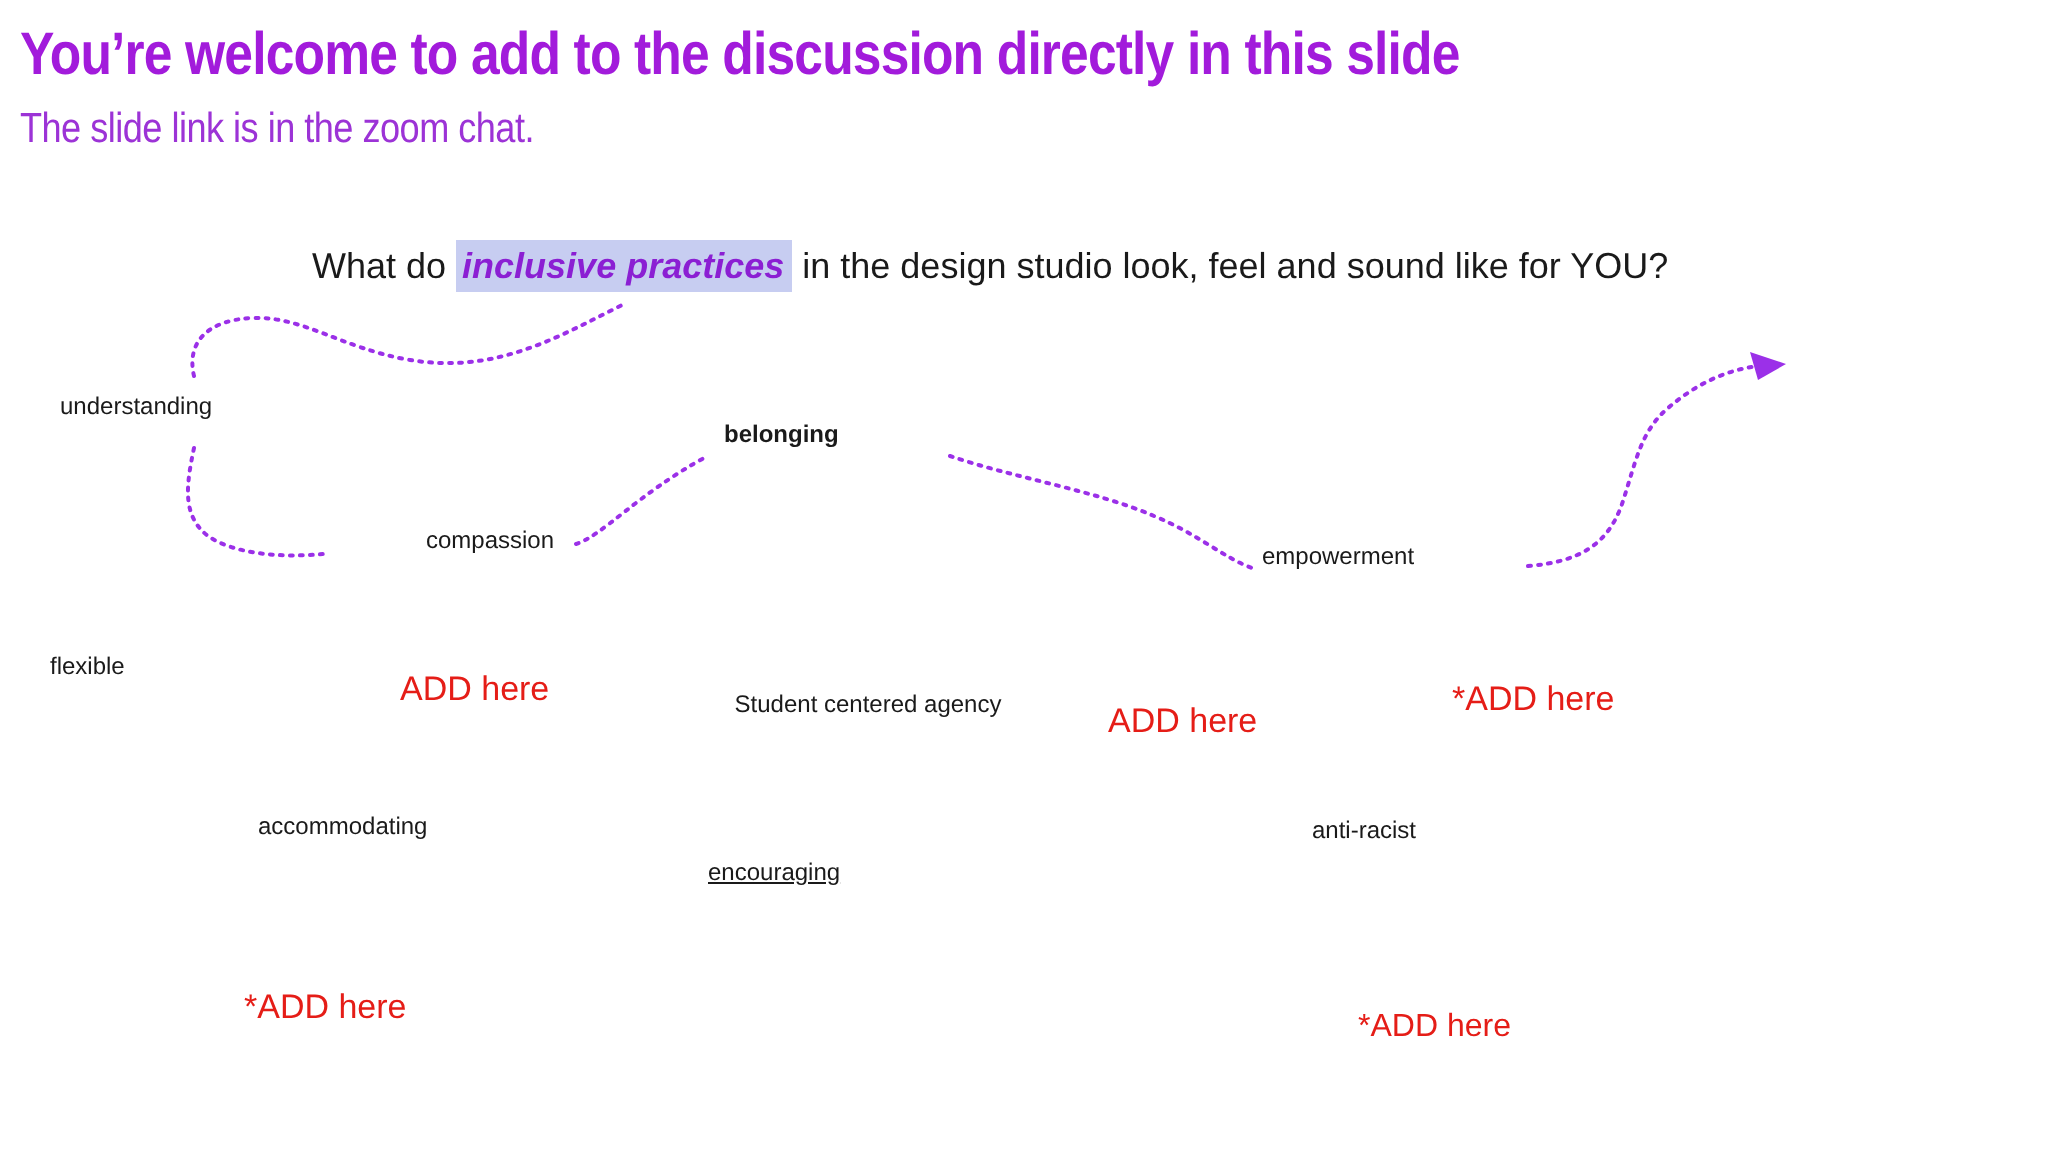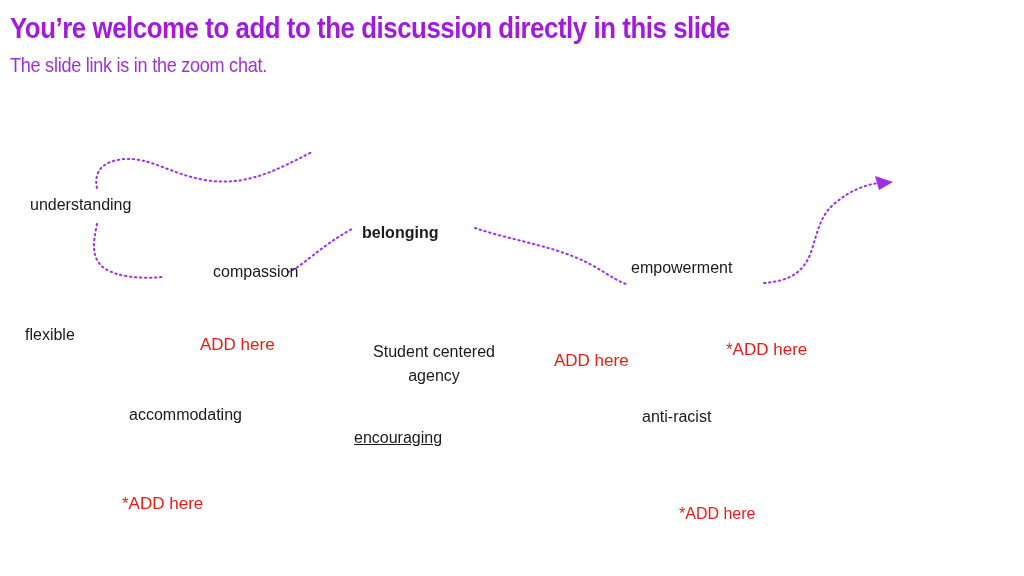--- a/index.html
+++ b/index.html
@@ -44,21 +44,21 @@
   }
   .question .hl {
     background: var(--c-highlight-bg, #c7cdf1);
     color: var(--c-highlight-text, #8b1fd3);
     font-weight: bold;
     font-style: italic;
     padding: 3px 4px 3px 3px;
   }
   .word {
     position: absolute;
-    font-size: 16px;
+    font-size: 12px;
     white-space: nowrap;
   }
   .word.bold { font-weight: bold; }
   .word.block {
     white-space: normal;
     width: 160px;
     text-align: center;
     line-height: 24px;
   }
   .add {
@@ -95,30 +95,31 @@
 
   <svg class="connectors" viewBox="0 0 1024 576">
     <path d="M 97,188 C 93,171 104,160 126,159 C 152,158 170,174 205,180 C 248,187 278,169 312,152"></path>
     <path d="M 97,224 C 93,243 91,258 104,268 C 117,277 140,279 162,277"></path>
     <path d="M 288,272 C 301,268 319,247 352,229"></path>
     <path d="M 475,228 C 507,239 547,245 577,258 C 599,267 612,279 626,284"></path>
     <path d="M 764,283 C 790,281 804,272 811,252 C 818,231 820,216 834,204 C 848,192 863,185 879,183"></path>
     <polygon points="893,182 875,176 879,190"></polygon>
   </svg>
 
+  <div class="question"><span>What do </span><span class="hl">inclusive practices</span><span> in the design studio look, feel and sound like for YOU?</span></div>
 
   <div class="word" style="left:30px; top:196px;">understanding</div>
-  <div class="word bold" style="left:362px; top:224px;text-align:right;">belonging</div>
+  <div class="word bold" style="left:362px; top:210px;text-align:right;">belonging</div>
   <div class="word" style="left:169px; top:263px;margin-left:44px;">compassion</div>
-  <div class="word" style="left:631px; top:259px;">empowerment</div>
+  <div class="word" style="left:631px; top:271px;">empowerment</div>
   <div class="word" style="left:25px; top:326px;text-align:center;">flexible</div>
   <div class="word block" style="left:354px; top:340px;">Student centered agency</div>
   <div class="word" style="left:129px; top:406px;">accommodating</div>
   <div class="word" style="left:354px; top:429px;text-decoration:underline;">encouraging</div>
-  <div class="word" style="left:642px; top:408px;">anti-racist</div>
+  <div class="word" style="left:656px; top:408px;">anti-racist</div>
 
   <div class="add" style="left:200px; top:335px;">ADD here</div>
   <div class="add" style="left:554px; top:351px;">ADD here</div>
   <div class="add" style="left:726px; top:340px;">*ADD here</div>
   <div class="add" style="left:122px; top:494px;">*ADD here</div>
   <div class="add small" style="left:679px; top:505px;">*ADD here</div>
 
 </div>
 
 </body></html>

